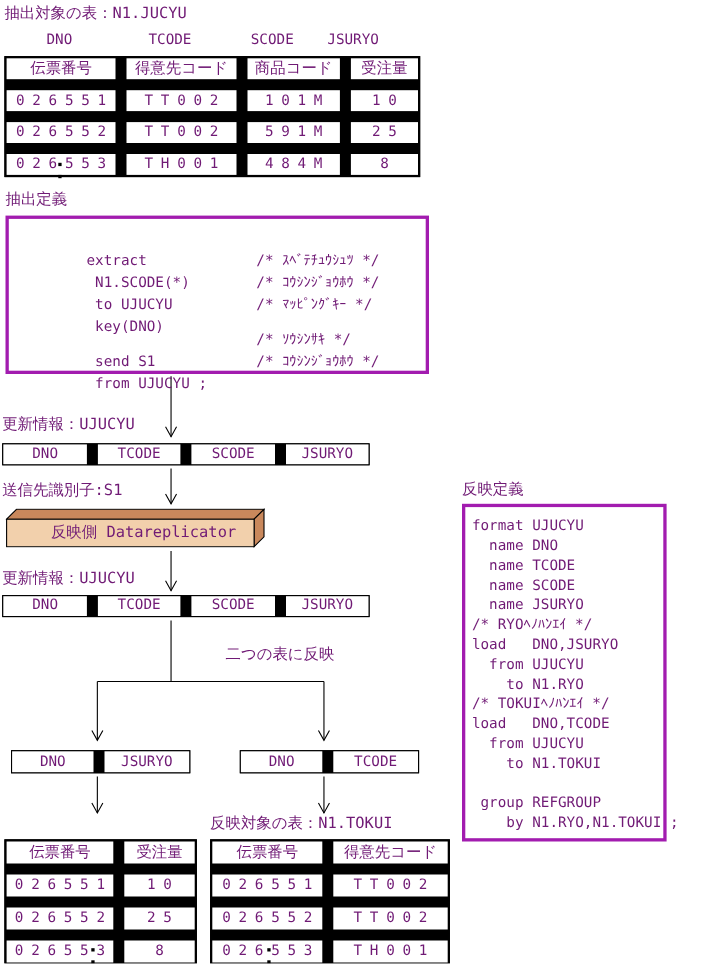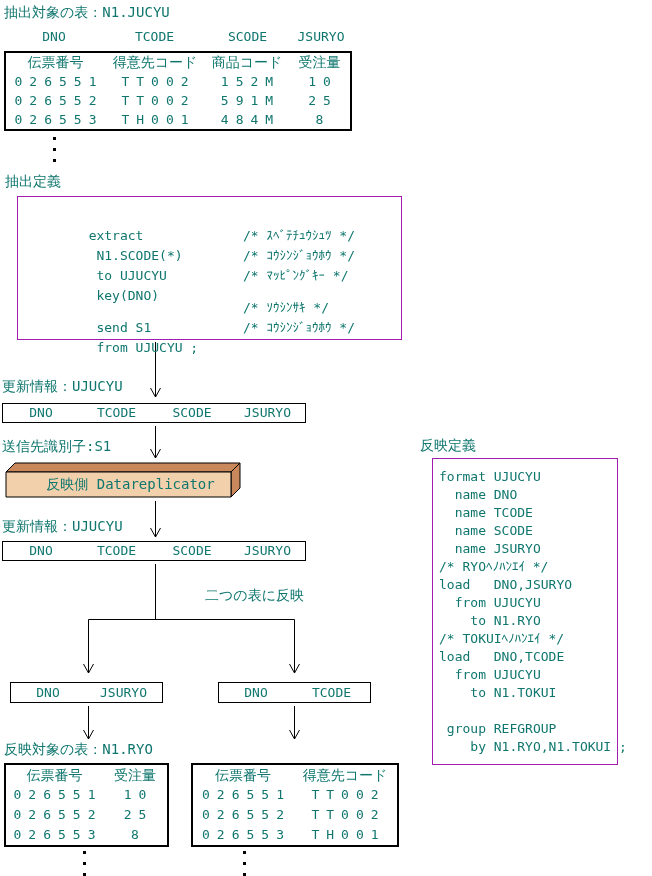--- a/index.html
+++ b/index.html
@@ -1,32 +1,32 @@
 <!DOCTYPE html>
 <html><head>
 <meta charset="utf-8">
 <style>
   html,body{margin:0;padding:0;background:#fff;}
-  .canvas{position:relative;width:652px;height:876px;background:#fff;color:#0f766e;
+  .canvas{position:relative;width:652px;height:876px;background:#fff;color:#701a75;
           font-family:"DejaVu Sans Mono","Liberation Mono",monospace;overflow:hidden;}
   .canvas > div{position:absolute;}
   .overlay{position:absolute;left:0;top:0;pointer-events:none;}
   .label{font-size:14px;white-space:pre;line-height:16px;font-family:"DejaVu Sans Mono","Liberation Mono",monospace;}
   .colrow{display:flex;}
   .colrow span{display:inline-block;text-align:center;font-size:13px;}
-  .gtable{display:grid;gap:0;background:#000;}
+  .gtable{display:grid;gap:10px;background:#000;}
   .b2{border:2px solid #000;}
   .b1{border:1px solid #000;}
   .c{background:#fff;text-align:center;font-size:13px;overflow:hidden;white-space:nowrap;}
   .rows19 .c{height:19px;line-height:19px;}
   .rows20 .c{height:20px;line-height:20px;}
   .rows18 .c{height:18px;line-height:18px;}
   .jp{font-size:14px;letter-spacing:0;}
   .wide{letter-spacing:7px;text-indent:7px;}
-  .codebox{background:#fff;border:1px solid #a21caf;box-sizing:border-box;margin-left:12px;}
+  .codebox{background:#fff;border:3px solid #a21caf;box-sizing:border-box;}
   .xwrap{padding-top:9px;}
   .xline{position:relative;height:20px;line-height:20px;padding-left:8px;font-size:13px;white-space:pre;}
   .xline:nth-child(5){height:12px;}
   .xline .cmt{position:absolute;left:225px;top:0;white-space:pre;}
   .refpre{margin:0;padding:9px 0 0 6px;font-size:13px;line-height:18px;white-space:pre;
           font-family:"DejaVu Sans Mono","Liberation Mono",monospace;}
   .vdots i{display:block;width:3px;height:3px;background:#000;margin:0 0 8px 0;}
   .repl-text{position:absolute;left:0;top:9px;width:251px;height:27px;line-height:27px;
              text-align:center;font-size:14px;white-space:pre;}
 </style>
@@ -63,21 +63,21 @@
     <span style="width:62px;">JSURYO</span>
   </div>
 
   <div class="gtable b2 rows19" style="left:4px;top:51px;grid-template-columns:99px 100px 84px 61px;">
     <div class="c jp">伝票番号</div>
     <div class="c jp">得意先コード</div>
     <div class="c jp">商品コード</div>
     <div class="c jp">受注量</div>
     <div class="c wide">026551</div>
     <div class="c wide">TT002</div>
-    <div class="c wide">152M</div>
+    <div class="c wide">101M</div>
     <div class="c wide">10</div>
     <div class="c wide">026552</div>
     <div class="c wide">TT002</div>
     <div class="c wide">591M</div>
     <div class="c wide">25</div>
     <div class="c wide">026553</div>
     <div class="c wide">TH001</div>
     <div class="c wide">484M</div>
     <div class="c wide">8</div>
   </div>
@@ -157,33 +157,33 @@
   <div class="gtable b1 rows19" style="left:10px;top:682px;grid-template-columns:74px 77px;">
     <div class="c">DNO</div>
     <div class="c">JSURYO</div>
   </div>
 
   <div class="gtable b1 rows19" style="left:218px;top:682px;grid-template-columns:74px 77px;">
     <div class="c">DNO</div>
     <div class="c">TCODE</div>
   </div>
 
-  <div class="label" style="left:4px;top:741px;">反映対象の表：N1.RYO</div>
 
   <div class="gtable b2 rows20" style="left:4px;top:763px;grid-template-columns:97px 64px;">
     <div class="c jp">伝票番号</div>
     <div class="c jp">受注量</div>
     <div class="c wide">026551</div>
     <div class="c wide">10</div>
     <div class="c wide">026552</div>
     <div class="c wide">25</div>
     <div class="c wide">026553</div>
     <div class="c wide">8</div>
   </div>
 
+  <div class="label" style="left:191px;top:741px;">反映対象の表：N1.TOKUI</div>
 
   <div class="gtable b2 rows20" style="left:191px;top:763px;grid-template-columns:100px 104px;">
     <div class="c jp">伝票番号</div>
     <div class="c jp">得意先コード</div>
     <div class="c wide">026551</div>
     <div class="c wide">TT002</div>
     <div class="c wide">026552</div>
     <div class="c wide">TT002</div>
     <div class="c wide">026553</div>
     <div class="c wide">TH001</div>

